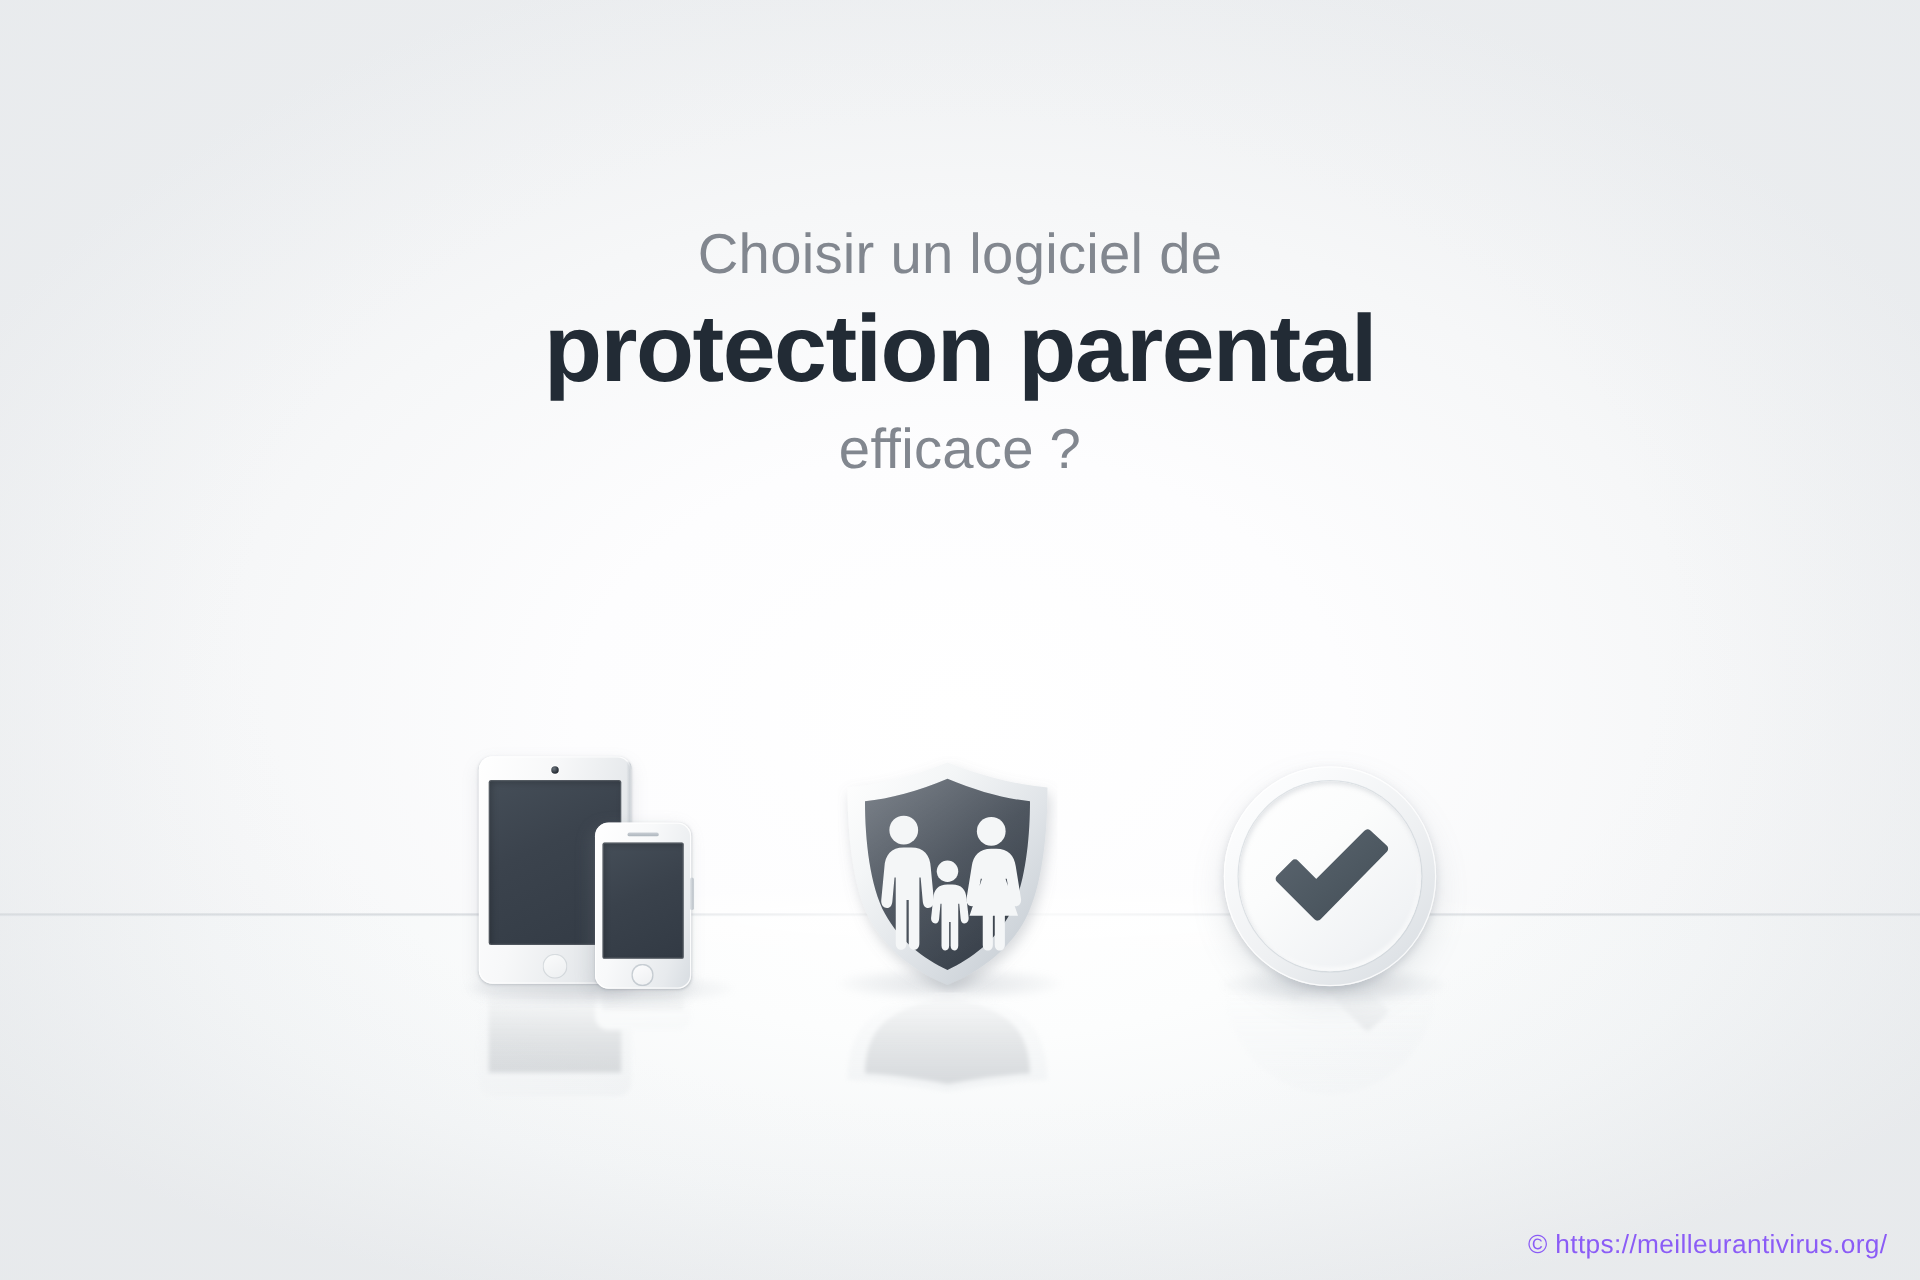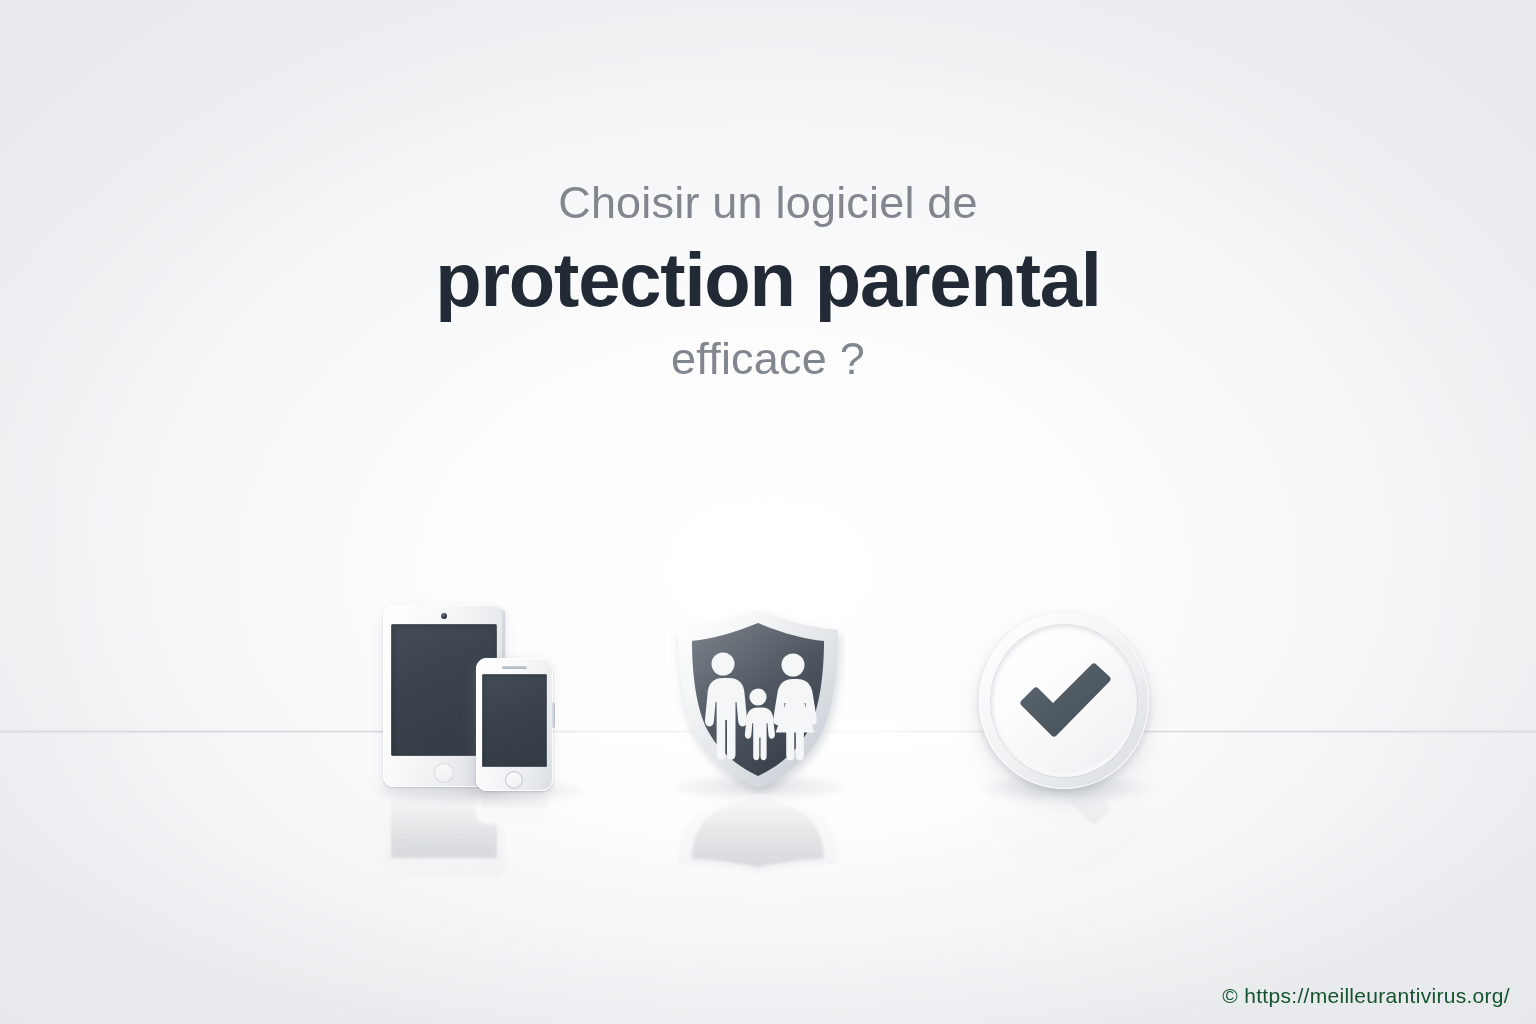--- a/index.html
+++ b/index.html
@@ -239,21 +239,21 @@
     filter: blur(3px);
   }
 
   
   .footer-credit {
     position: absolute;
     right: 26px;
     bottom: 16px;
     font-size: 21px;
     font-weight: 400;
-    color: #14532d;
+    color: #8b5cf6;
     letter-spacing: 0.3px;
     user-select: none;
   }
 </style>
 </head>
 <body>
 
 <div class="stage">
 
   <div class="bg-wall"></div>

